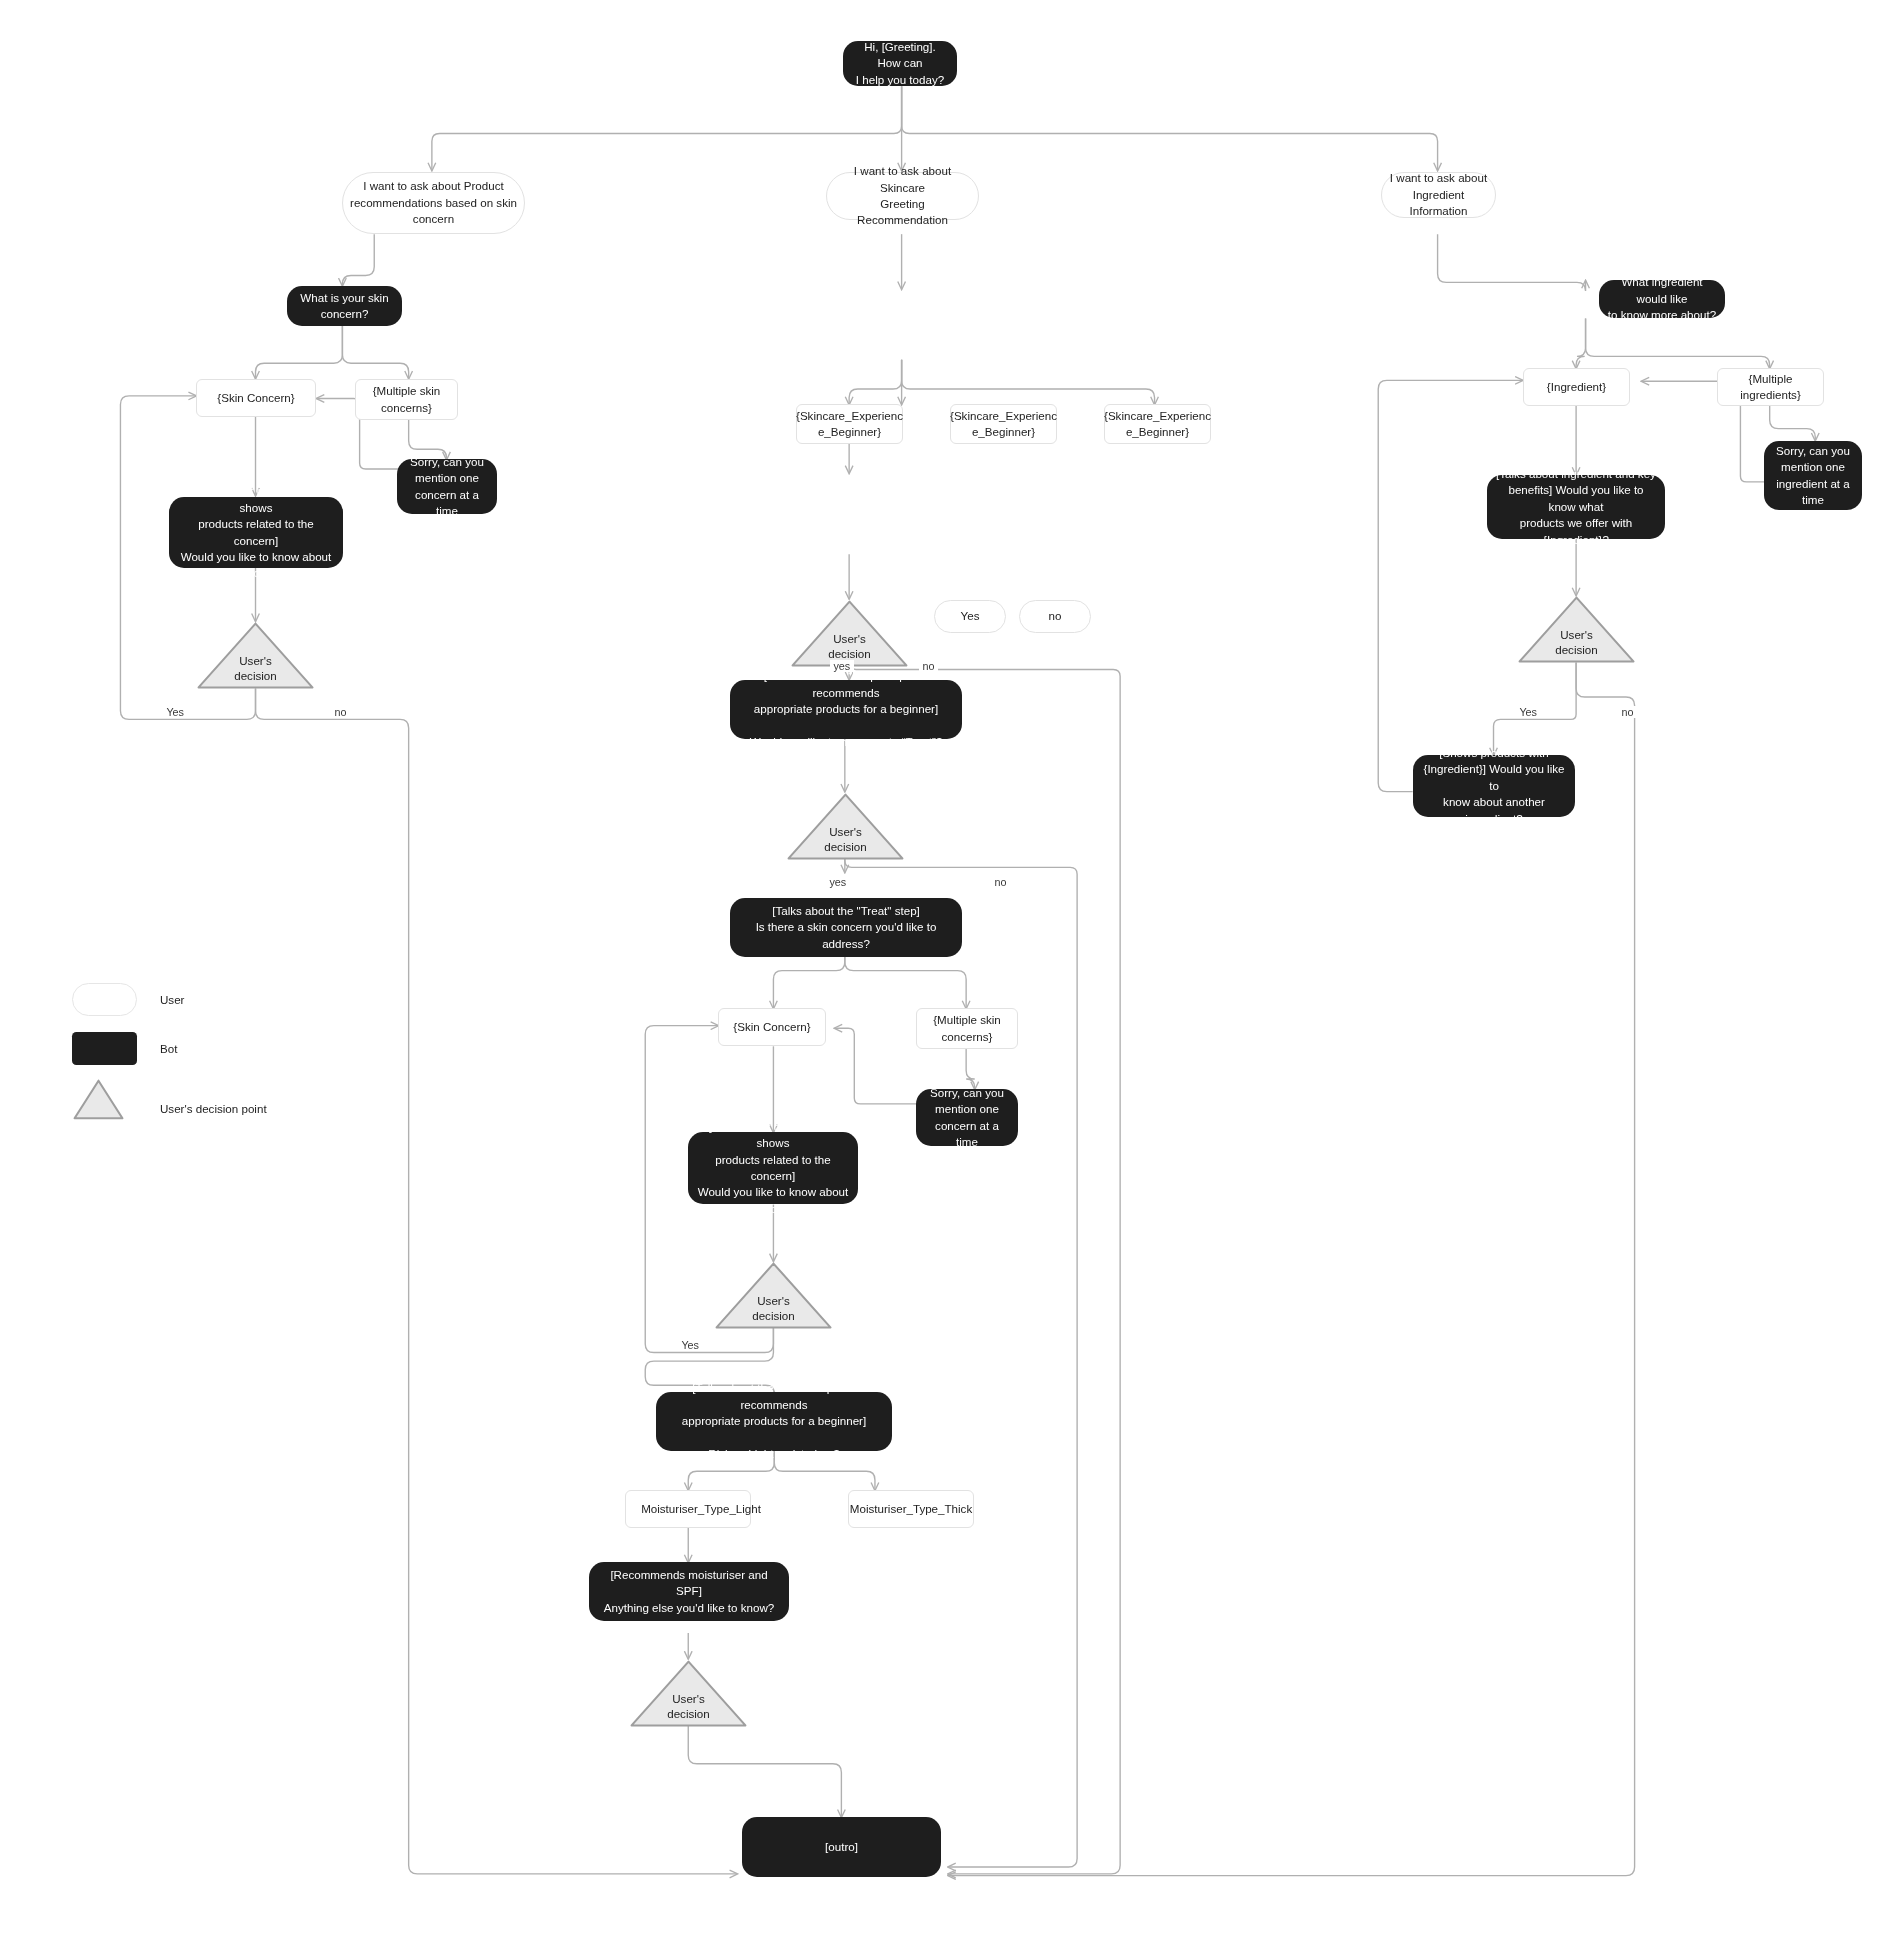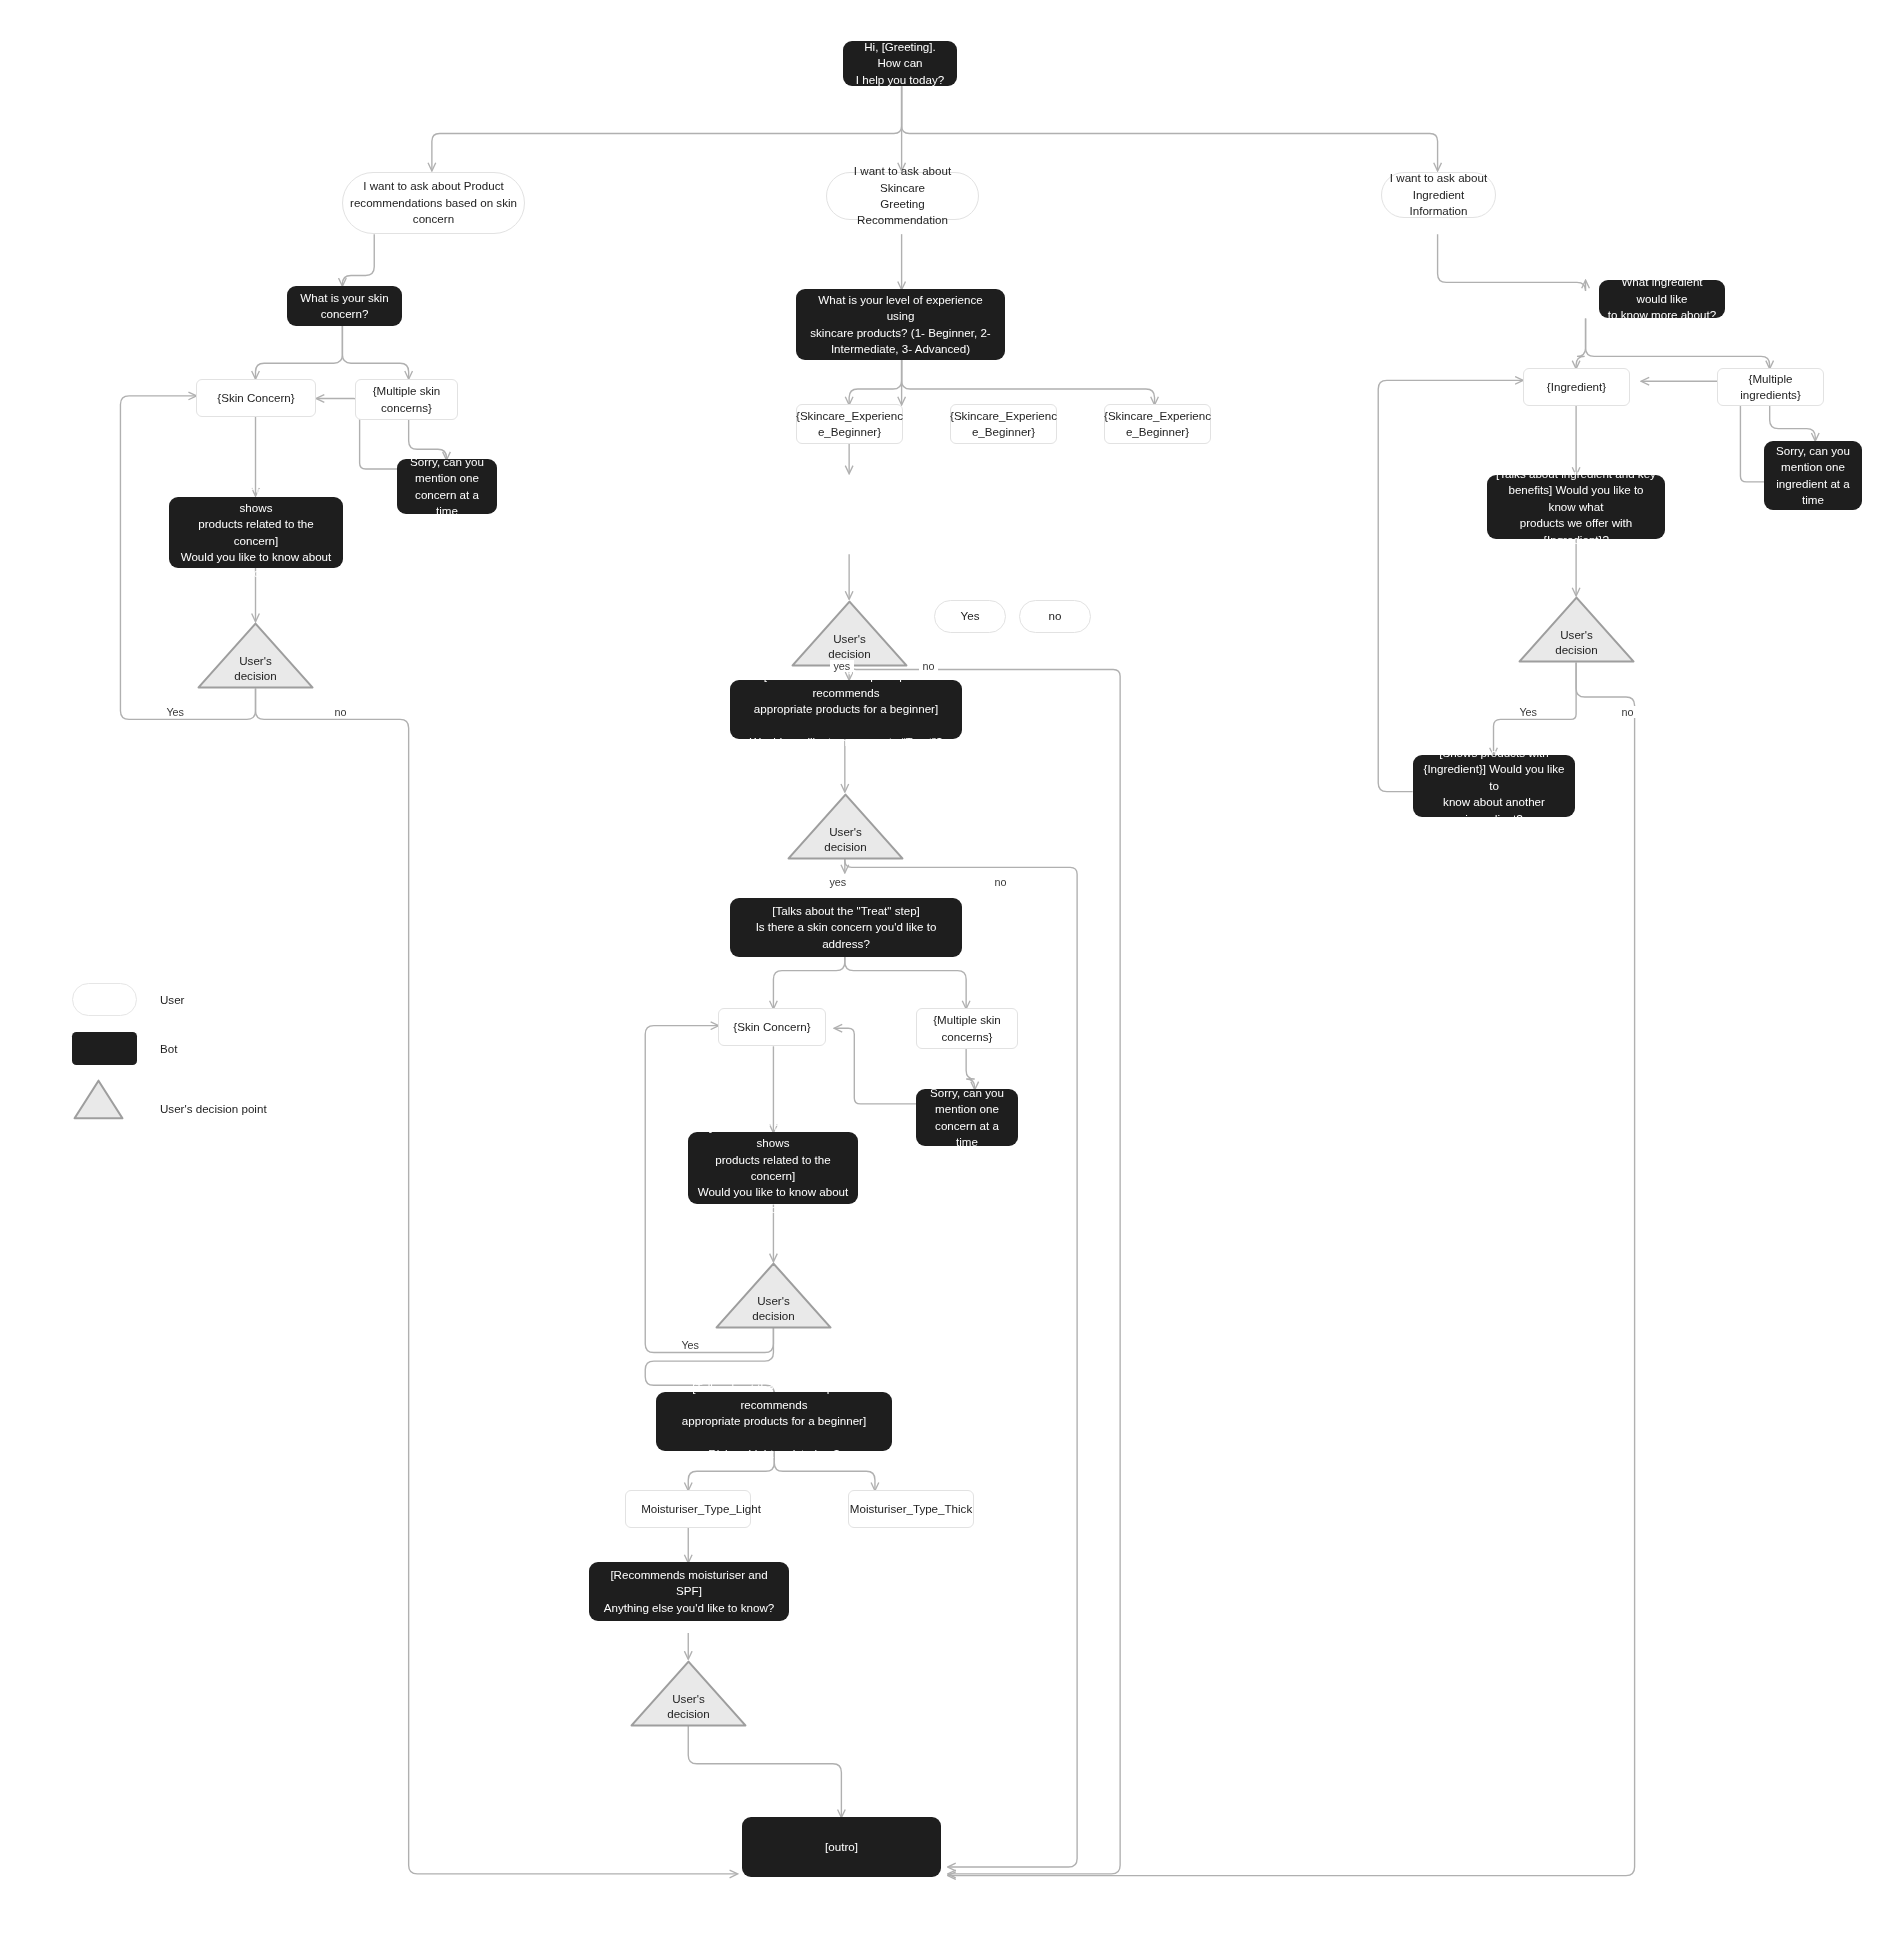--- a/index.html
+++ b/index.html
@@ -33,21 +33,21 @@
     display: flex;
     align-items: center;
     justify-content: center;
     text-align: center;
     line-height: 1.42;
     white-space: pre-line;
   }
   .node.bot {
     background: #1e1e1e;
     color: #ffffff;
-    border-radius: 9px;
+    border-radius: 15px;
     font-size: 11.6px;
     padding: 6.9px 8.6px;
   }
   .node.user {
     background: #ffffff;
     color: #222222;
     border: 1.4px solid #e2e2e2;
     border-radius: 6px;
     font-size: 11.6px;
     padding: 5.2px 6.9px;
@@ -220,23 +220,20 @@
     <svg class="tri-svg" viewBox="0 0 138 80" preserveAspectRatio="none">
       <polygon points="69,3 135,77 3,77" fill="#e9e9e9" stroke="#9e9e9e" stroke-width="2.4" stroke-linejoin="round"></polygon>
     </svg>
     <span class="tri-label">User's
 decision</span>
   </div>
 
   <div class="edge-label" style="left:163px; top:706px;">Yes</div>
   <div class="edge-label" style="left:331px; top:706px;">no</div>
 
-  <div class="node bot" style="left:796px; top:289px; width:209px; height:71px;">What is your level of experience using
-skincare products? (1- Beginner, 2-
-Intermediate, 3- Advanced)</div>
 
   <div class="node user" style="left:796px; top:404px; width:107px; height:40px;">{Skincare_Experienc
 e_Beginner}</div>
 
   <div class="node user" style="left:950px; top:404px; width:107px; height:40px;">{Skincare_Experienc
 e_Beginner}</div>
 
   <div class="node user" style="left:1104px; top:404px; width:107px; height:40px;">{Skincare_Experienc
 e_Beginner}</div>
 

